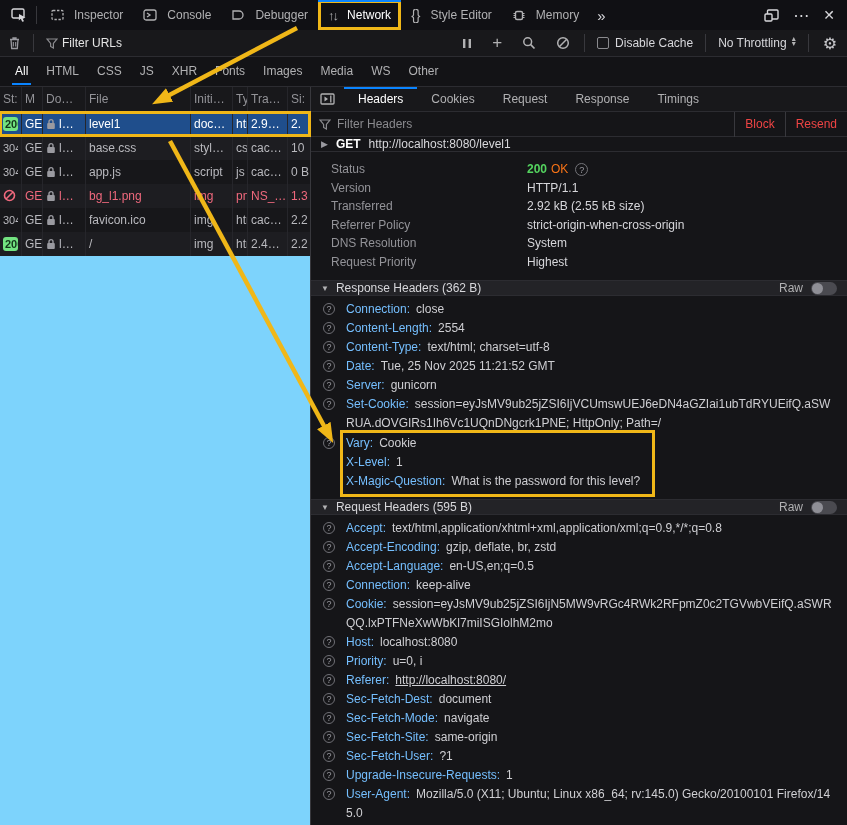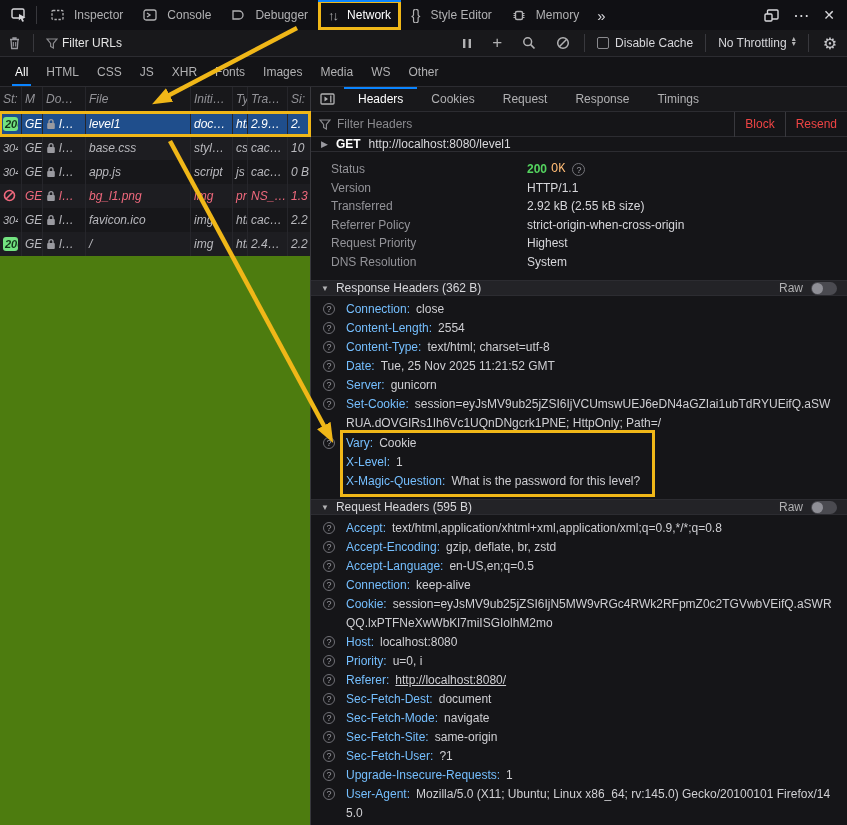--- a/index.html
+++ b/index.html
@@ -26,27 +26,27 @@
   .t2-ico{ display:flex; align-items:center; justify-content:center; color:#9a9aa0; padding:0 8px; }
   .filter-urls{ color:#e5e5e5; margin-left:2px; }
   .t2-right{ margin-left:auto; display:flex; align-items:center; }
   .t2-btn{ padding:0 10px; color:#b1b1b3; display:flex; align-items:center; font-size:15px;}
   .checkbox{ width:12px; height:12px; border:1px solid #8a8a8e; border-radius:2px; background:transparent; margin-right:6px;}
   .dis-cache{ display:flex; align-items:center; color:#d7d7db; padding:0 8px; }
   .throttle{ display:flex; align-items:flex-start; gap:5px; color:#d7d7db; padding:0 8px;}
   .sel-arrows{ display:flex; flex-direction:column; line-height:5px; font-size:8px; color:#b1b1b3;}
   .gear{ font-size:16px; color:#c8c8cc; padding:0 10px;}
   
-  .filter-row{ display:flex; align-items:center; height:30px; background:#131316; border-bottom:1px solid #2c2c31; padding-left:6px;}
+  .filter-row{ display:flex; align-items:flex-end; height:30px; background:#131316; border-bottom:1px solid #2c2c31; padding-left:6px;}
   .ftab{ padding:0 9px; height:30px; line-height:30px; color:#b1b1b3; position:relative;}
   .ftab.active{ color:#fff; }
   .ftab.active::after{ content:""; position:absolute; left:6px; right:6px; bottom:1px; height:2px; background:#0a84ff;}
   
   .main{ display:flex; height:738px; }
-  .req-pane{ width:310px; background:#4d7c0f;font-style:italic; }
+  .req-pane{ width:310px; background:#7dd3fc; }
   .req-head{ display:flex; height:25px; border-bottom:1px solid #2c2c31; color:#939398; background:#18181b;}
   .req-head .cell{ border-right:1px solid #26262b; padding:0 3px; line-height:24px; overflow:hidden; white-space:nowrap;}
   .req-row{ display:flex; height:24px; color:#b9b9be; background:#17171a;}
   .req-row:nth-child(even){ background:#1d1d21; }
   .req-row .cell{ border-right:1px solid #26262b; padding:0 3px; line-height:24px; overflow:hidden; white-space:nowrap;}
   .c-st{width:22px; flex:none;} .c-m{width:21px; flex:none;} .c-dom{width:43px; flex:none; display:flex; align-items:center; gap:3px;}
   .c-file{width:105px; flex:none;} .c-init{width:42px; flex:none;} .c-ty{width:15px; flex:none;}
   .c-tra{width:40px; flex:none;} .c-si{width:22px; flex:none; border-right:none!important;}
   .st-badge{ display:inline-block; width:15px; overflow:hidden; background:#73e381; color:#13351a; border-radius:3px; padding:0 2px; font-size:11px; line-height:14px; margin-top:5px; font-weight:bold;}
   .st-plain{ display:inline-block; width:15px; overflow:hidden; font-size:11px;}
@@ -65,21 +65,21 @@
   .fh-btn{ padding:0 10px; border-left:1px solid #38383d; line-height:25px; color:#ef4444;}
   .url-row{ display:flex; align-items:center; height:32px; padding-left:10px; gap:8px; border-bottom:1px solid #2c2c31;}
   .url-twisty{ color:#9a9aa0; font-size:9px;}
   .url-method{ color:#fff; font-weight:bold;}
   .url-text{ color:#d7d7db;}
   .summary{ padding:8px 0 9px 0;}
   .sumrow{ display:flex; align-items:center; height:18.5px;gap:48px;}
   .sumkey{ width:168px; padding-left:20px; color:#939398; flex:none;}
   .sumval{ color:#d7d7db; display:flex; align-items:center;}
   .status-code{ color:#54d35f; font-weight:bold; margin-right:4px;}
-  .status-ok{ color:#fdba74;font-family:Liberation Mono, monospace; }
+  .status-ok{ color:#f97316; }
   .qcircle{ width:13px; height:13px; border:1px solid #737378; border-radius:50%; color:#9a9aa0; font-size:9px; line-height:12px; text-align:center; margin-left:7px;}
   .section-strip{ height:22px; background:#232327; border-top:1px solid #2c2c31; border-bottom:1px solid #2c2c31; display:flex; align-items:center; padding:0 10px; color:#d7d7db;}
   .twisty{ font-size:8px; color:#b1b1b3; margin-right:7px;}
   .raw-wrap{ margin-left:auto; display:flex; align-items:center; color:#b1b1b3;}
   .toggle{ width:26px; height:13px; border-radius:7px; background:#4a4a50; margin-left:8px; position:relative;}
   .toggle .knob{ position:absolute; left:1px; top:1px; width:11px; height:11px; border-radius:50%; background:#8f8f96;}
   .hlist{ padding:4px 10px 5px 0;}
   .hitem{ position:relative; padding-left:35px; line-height:19px; color:#cfcfd3; word-break:break-all;}
   .qicon{ position:absolute; left:12px; top:3px; width:12px; height:12px; border:1px solid #6f6f75; border-radius:50%; font-size:9px; line-height:11px; text-align:center; color:#9a9aa0;}
   .hname{ color:#75bfff; } .hname::after{ content:":"; color:#75bfff; }
@@ -441,26 +441,26 @@
             </div>
             <div class="sumrow">
               <span class="sumkey">Transferred</span>
               <span class="sumval">2.92 kB (2.55 kB size)</span>
             </div>
             <div class="sumrow">
               <span class="sumkey">Referrer Policy</span>
               <span class="sumval">strict-origin-when-cross-origin</span>
             </div>
             <div class="sumrow">
+              <span class="sumkey">DNS Resolution</span>
+              <span class="sumval">System</span>
+            </div>
+            <div class="sumrow">
               <span class="sumkey">Request Priority</span>
               <span class="sumval">Highest</span>
-            </div>
-            <div class="sumrow">
-              <span class="sumkey">DNS Resolution</span>
-              <span class="sumval">System</span>
             </div>
           </div>
       </div>
 
       <div class="section-strip">
         <span class="twisty">▼</span>
         <span>Response Headers (362 B)</span>
         <span class="raw-wrap">
           <span>Raw</span>
           <span class="toggle">

